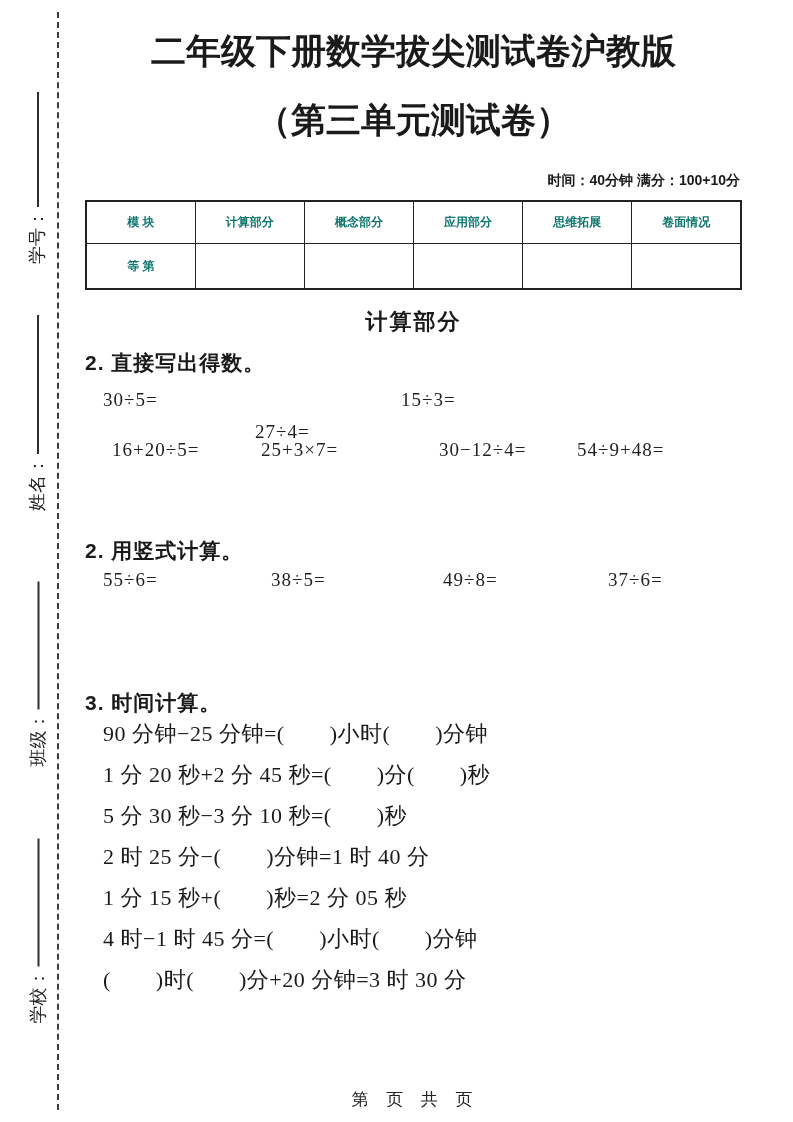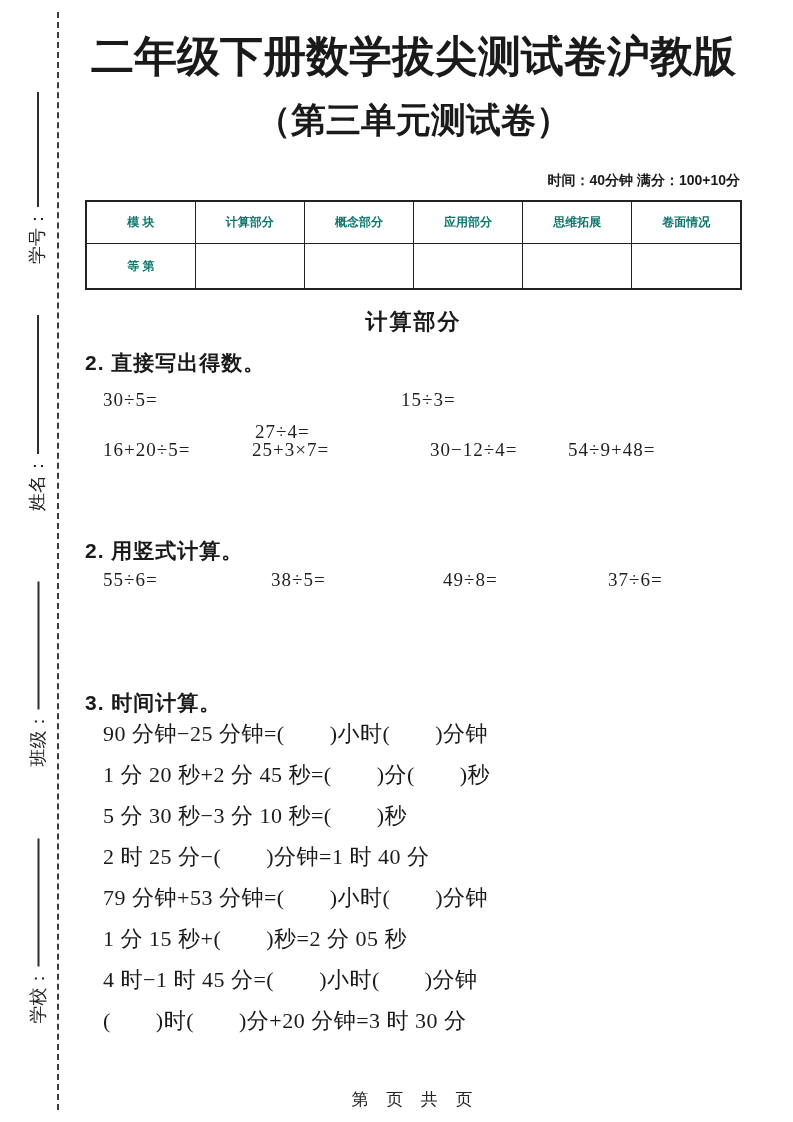--- a/index.html
+++ b/index.html
@@ -22,21 +22,21 @@
   .mg2{width:196px;height:36px;left:-68px;top:395px;}
   .mg3{width:185px;height:36px;left:-62px;top:656px;}
   .mg4{width:185px;height:36px;left:-62px;top:913px;}
   .mlabel{font-size:18px;color:#222;white-space:nowrap;line-height:1.1;}
   .mline{flex:1;border-bottom:2px solid #2e2e2e;margin-bottom:9px;margin-left:3px;}
 
   
   .content{position:absolute;left:85px;top:0;width:657px;height:1122px;}
   .blk{position:absolute;left:0;width:657px;}
 
-  .title{top:28px;text-align:center;font-size:43px;font-weight:700;letter-spacing:0px;white-space:nowrap;}
+  .title{top:28px;text-align:center;font-size:35px;font-weight:700;letter-spacing:0px;white-space:nowrap;}
   .subtitle{top:97px;text-align:center;font-size:35px;font-weight:700;}
   .meta{top:172px;text-align:right;font-size:14px;font-weight:700;padding-right:2px;box-sizing:border-box;}
 
   table.score{
     position:absolute;top:200px;left:0;width:657px;border-collapse:collapse;
     table-layout:fixed;
   }
   table.score td{
     border:1.5px solid #222;text-align:center;vertical-align:middle;
     font-size:12px;font-weight:700;color:#0f766e;padding:0;
@@ -55,21 +55,21 @@
   .math, .mathrow{
     font-family:"Liberation Serif","DejaVu Serif",serif;
     font-size:19px;color:#1f1f1f;
   }
   .mathrow{display:flex;padding-left:18px;box-sizing:border-box;align-items:flex-start;}
   .q1r1{top:389px;}
   .q1r2{top:439px;}
   .q1r3{top:477px;}
   .q2row{top:569px;}
   .r1a{width:152px;}.r1b{width:178px;}.r1c{width:146px;margin-top:32px;}
-  .r2a{width:149px;}.r2b{width:178px;}.r2c{width:138px;}
+  .r2a{width:149px;margin-left:9px;}.r2b{width:178px;}.r2c{width:138px;}
   .r3a{width:228px;}.r3b{width:218px;}
   .q2a{width:168px;}.q2b{width:172px;}.q2c{width:165px;}
   .mi{white-space:nowrap;letter-spacing:1px;}
 
   .wbox{
     display:inline-block;width:30px;height:34px;border:2px solid #2e2e2e;
     vertical-align:-9px;margin:0 2px;background:#fff;
   }
 
   .q3lines{top:713px;padding-left:18px;box-sizing:border-box;
@@ -152,21 +152,20 @@
       <span class="mi math q2c">49÷8=</span>
       <span class="mi math">37÷6=</span>
     </div>
 
     <div class="blk q-title q3-title">3. 时间计算。</div>
     <div class="blk q3lines">
       <div class="q3line">90 分钟−25 分钟=(　　)小时(　　)分钟</div>
       <div class="q3line">1 分 20 秒+2 分 45 秒=(　　)分(　　)秒</div>
       <div class="q3line">5 分 30 秒−3 分 10 秒=(　　)秒</div>
       <div class="q3line">2 时 25 分−(　　)分钟=1 时 40 分</div>
-      <div class="q3line">79 分钟+53 分钟=(　　)小时(　　)分钟</div>
       <div class="q3line">1 分 15 秒+(　　)秒=2 分 05 秒</div>
       <div class="q3line">4 时−1 时 45 分=(　　)小时(　　)分钟</div>
       <div class="q3line">(　　)时(　　)分+20 分钟=3 时 30 分</div>
     </div>
 
     <div class="blk footer">第 页 共 页</div>
 
   </div>
 </div>
 

